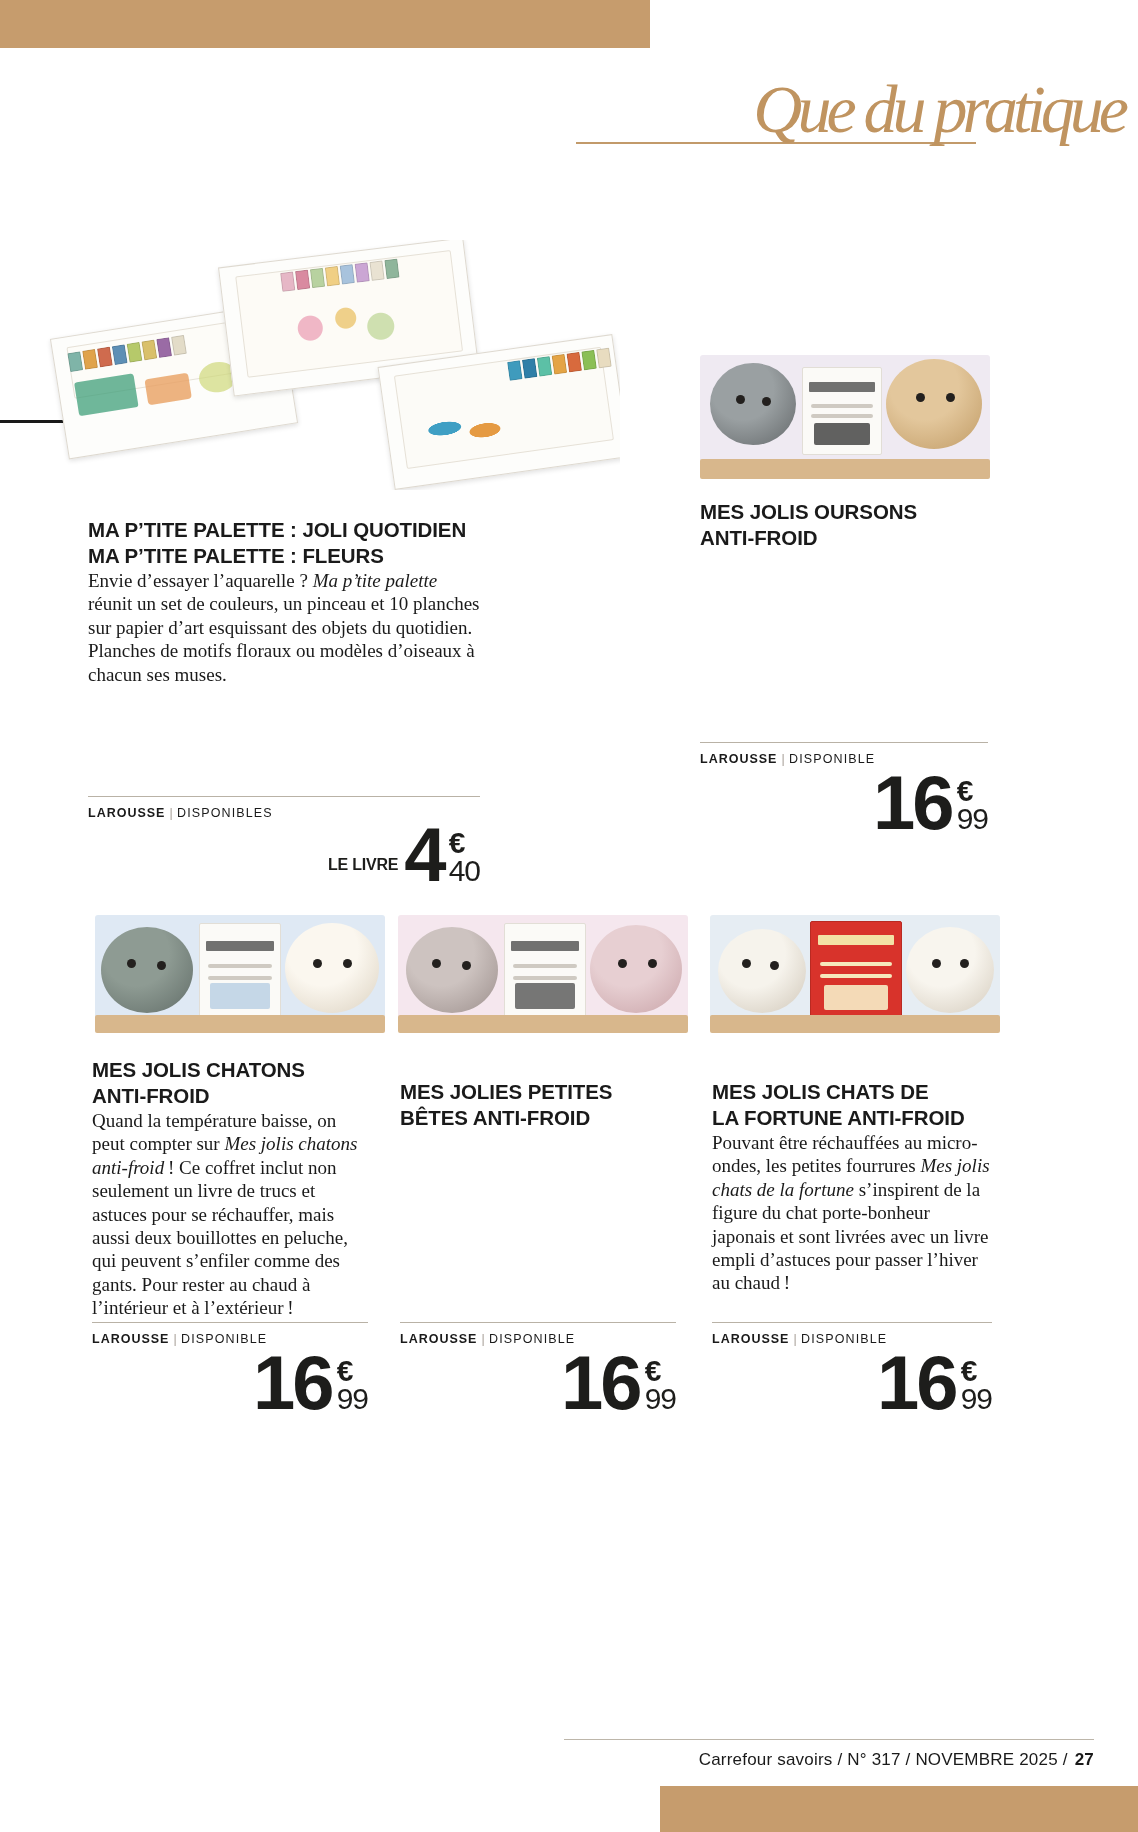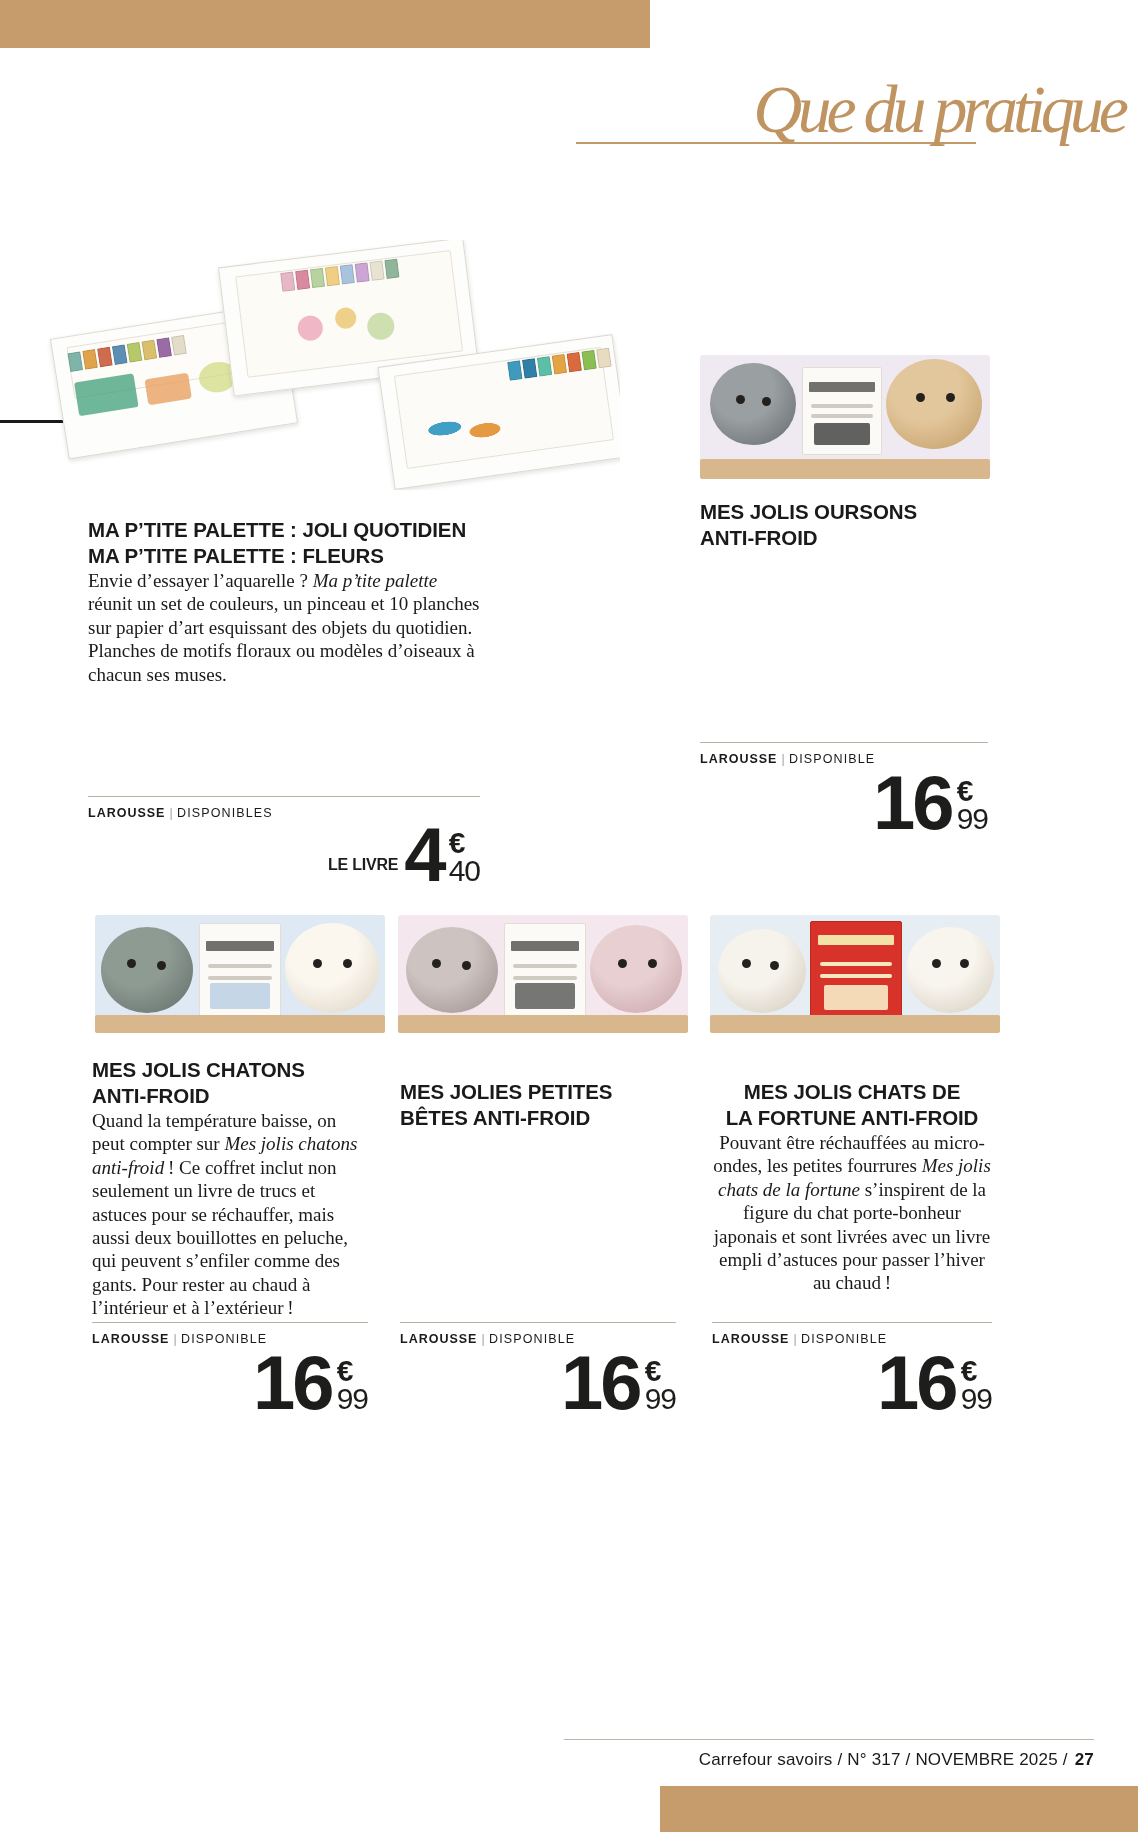--- a/index.html
+++ b/index.html
@@ -323,21 +323,21 @@
   </div>
   <div class="price" style="margin-top:6px;">
     <span class="int">16</span>
     <span class="right">
       <span class="cur">€</span>
       <span class="cts">99</span>
     </span>
   </div>
 </div>
 
-<div class="blk" style="left:712px;top:1080px;width:280px;text-align:center;">
+<div class="blk" style="left:712px;top:1080px;width:280px;">
   <div>
     <div class="prod-title">MES JOLIS CHATS DE</div>
     <div class="prod-title">LA FORTUNE ANTI-FROID</div>
   </div>
   <p class="prod-desc">Pouvant être réchauffées au micro-ondes, les petites fourrures <i>Mes jolis chats de la fortune</i> s’inspirent de la figure du chat porte-bonheur japonais et sont livrées avec un livre empli d’astuces pour passer l’hiver au chaud !</p>
 </div>
 <div class="blk" style="left:712px;top:1322px;width:280px;">
   <div class="brandrule"></div>
   <div class="brandline">
     <span class="brand">LAROUSSE</span><span class="sep">|</span><span class="avail">DISPONIBLE</span>

